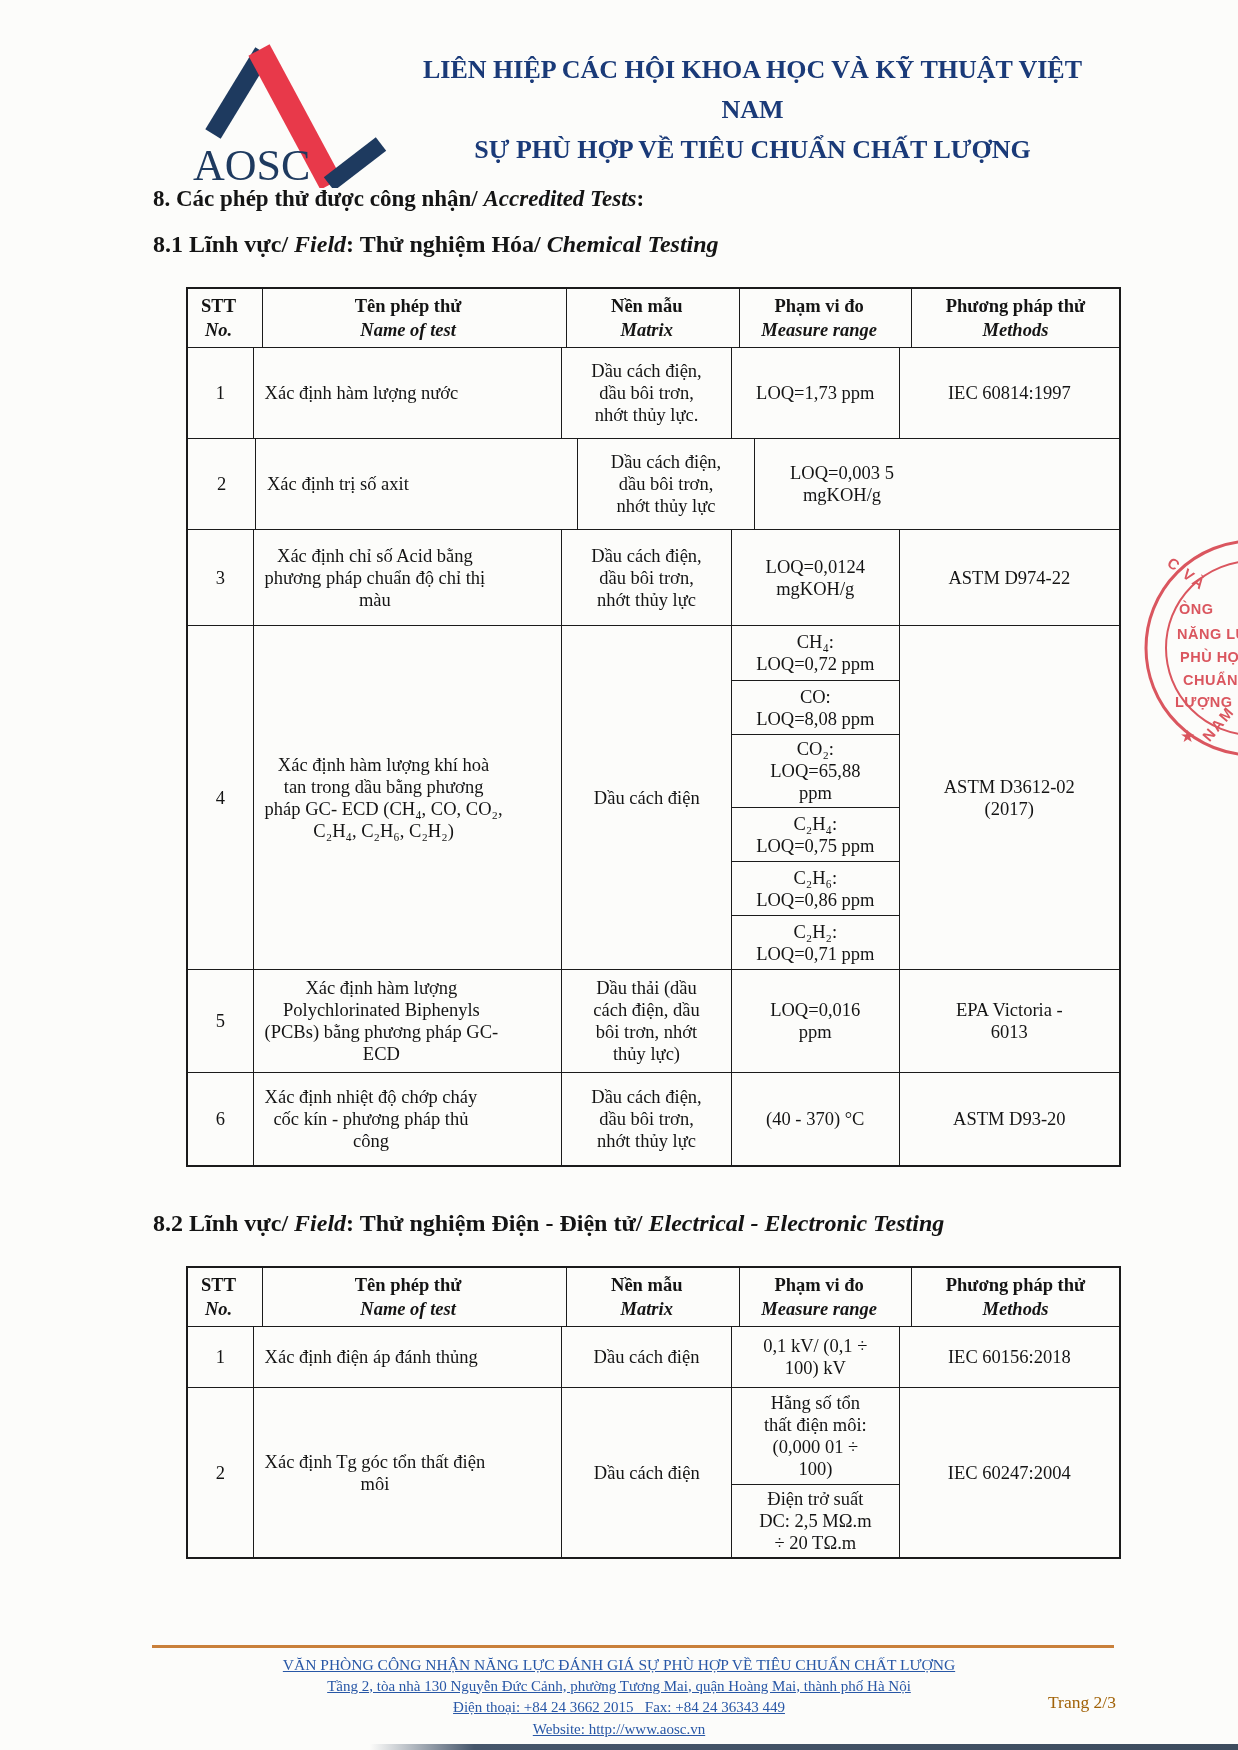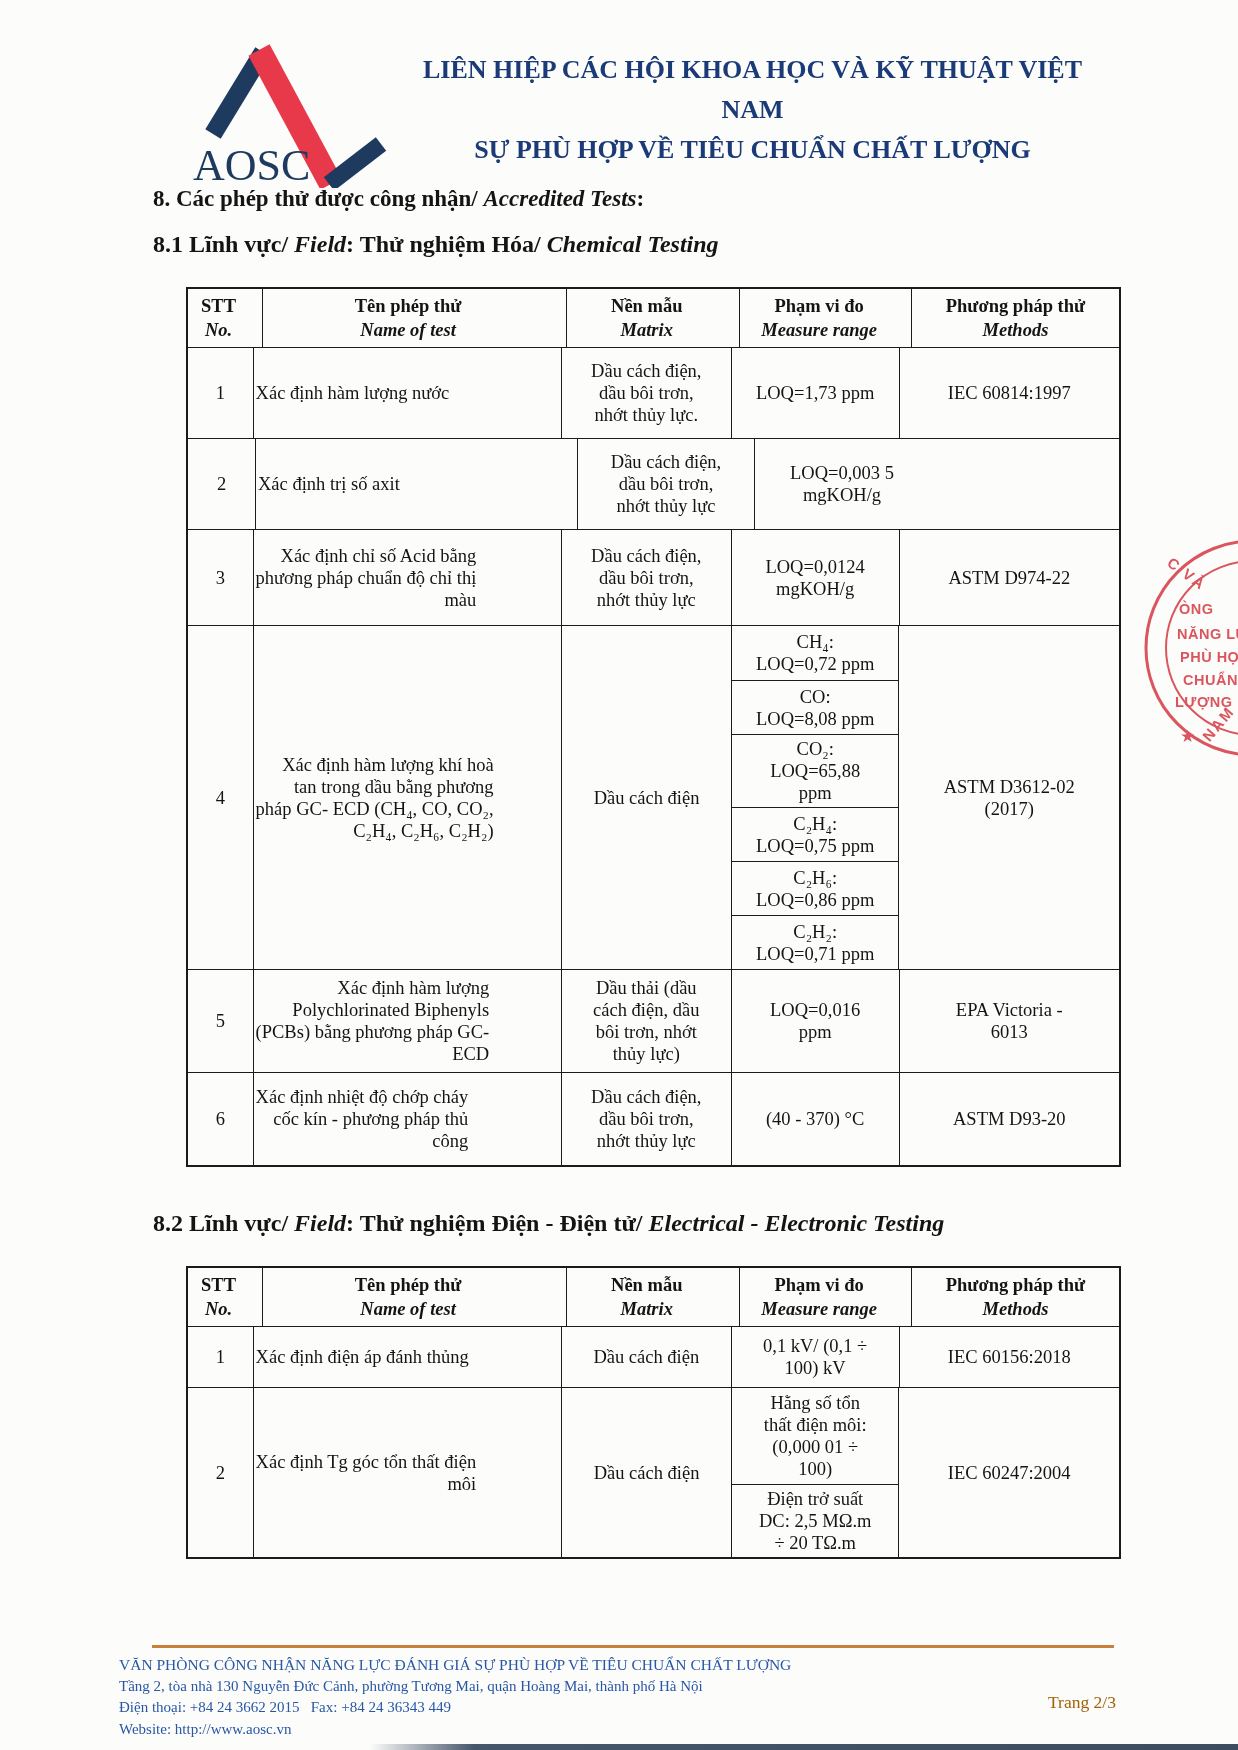--- a/index.html
+++ b/index.html
@@ -24,21 +24,21 @@
   .tbl{position:absolute;left:186px;width:931px;border:2.4px solid #1b1b1b;background:transparent;}
   .t1{top:287px;}
   .t2{top:1266px;}
   .row{display:flex;align-items:stretch;}
   .row + .row{border-top:1.6px solid #1b1b1b;}
   .cell{box-sizing:border-box;display:flex;flex-direction:column;justify-content:center;
         align-items:center;text-align:center;padding:4px 6px;
         font-size:18.5px;line-height:22px;white-space:pre-line;}
   .cell + .cell{border-left:1.6px solid #1b1b1b;}
   .c1{width:67px;}
-  .c2{width:322px;align-items:flex-start;text-align:right;padding-left:2px;padding-right:8px;}
+  .c2{width:322px;align-items:flex-start;text-align:center;padding-left:11px;padding-right:8px;}
   .c3{width:177px;}
   .c4{width:175px;}
   .c5{width:230px;}
   .hdr{min-height:58px;gap:13px;}
   .hdr .cell{font-weight:bold;padding:5px 3px;line-height:24px;}
   .hdr .en{font-style:italic;font-weight:bold;display:block;}
   .hdr .vi{display:block;}
   .mh90{min-height:90px;}
   .mh95{min-height:95px;}
   .mh102{min-height:102px;}
@@ -46,22 +46,22 @@
   .mh60{min-height:60px;}
   .stack{padding:0;justify-content:flex-start;align-items:stretch;}
   .sub{box-sizing:border-box;display:flex;flex-direction:column;justify-content:center;
        min-height:54px;padding:3px 4px;text-align:center;white-space:pre-line;}
   .sub + .sub{border-top:1.6px solid #1b1b1b;}
   .sub.tall{min-height:72px;}
   .sub.tall2{min-height:96px;}
   .sub.short{min-height:72px;}
   
   .rule{position:absolute;left:152px;top:1645px;width:962px;height:3px;background:#c9803a;}
-  .footer{position:absolute;left:119px;top:1654px;width:1000px;
-          color:#2857a6;font-size:15px;line-height:21.5px;}
+  .footer{position:absolute;left:119px;top:1654px;width:1000px;text-align:center;
+          color:#2857a6;font-size:15px;line-height:21.5px;text-decoration:underline;}
   .footer .f1{font-size:15.5px;}
   .footer span{display:block;}
   .pre{white-space:pre-wrap;}
   .pagenum{position:absolute;left:1048px;top:1692px;font-size:17.5px;color:#a16207;}
   
   .stamp{position:absolute;left:1138px;top:533px;width:230px;height:230px;
          color:#d6404a;font-family:"Liberation Sans","DejaVu Sans",sans-serif;
          font-weight:bold;opacity:.88;}
   .stamp svg{position:absolute;left:0;top:0;}
   .stamp .frag{position:absolute;font-size:14.5px;letter-spacing:.5px;white-space:nowrap;}

